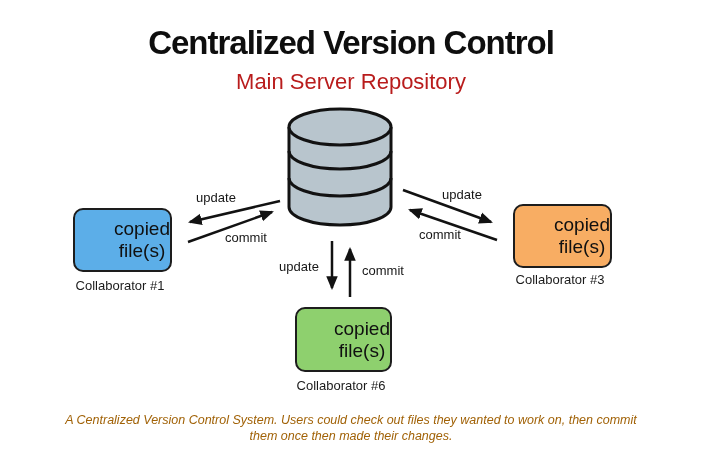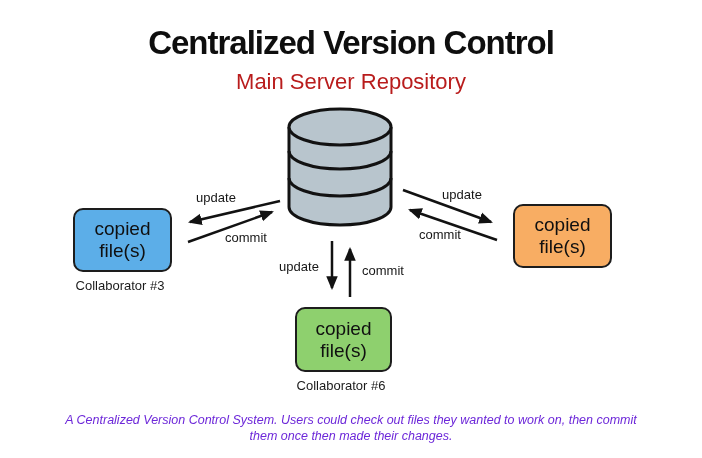--- a/index.html
+++ b/index.html
@@ -4,31 +4,31 @@
 <style>
   html,body{margin:0;padding:0;background:#ffffff;}
   .stage{position:relative;width:702px;height:458px;background:#ffffff;overflow:hidden;
          font-family:"Liberation Sans",sans-serif;color:#111;}
   .abs{position:absolute;}
   .title{top:24px;left:0;width:702px;text-align:center;font-size:33px;font-weight:bold;
          letter-spacing:-1px;color:#0e0e0e;}
   .subtitle{top:69px;left:0;width:702px;text-align:center;font-size:22px;color:#b91c1c;}
   svg.canvas{position:absolute;left:0;top:0;width:702px;height:458px;}
   .copy-box{position:absolute;border:2px solid #1d1d1d;border-radius:10px;
-            display:flex;align-items:center;justify-content:center;text-align:center;
+            display:flex;align-items:center;justify-content:flex-end;text-align:center;
             font-size:19px;line-height:22px;color:#101010;}
   .box-c1{left:73px;top:208px;width:95px;height:60px;background:#5caee8;}
   .box-c2{left:295px;top:307px;width:93px;height:61px;background:#8ed06e;}
   .box-c3{left:513px;top:204px;width:95px;height:60px;background:#f8ad63;}
   .pre{white-space:pre-line;}
   .ctr{transform:translate(-50%,-50%);white-space:nowrap;}
   .arrow-label{font-size:13px;color:#161616;}
   .collab-label{font-size:13px;color:#1a1a1a;}
   .caption{top:412px;left:0;width:702px;text-align:center;font-style:italic;
-           font-size:12.5px;line-height:16px;color:#6d28d9;}
+           font-size:12.5px;line-height:16px;color:#a16207;}
 </style>
 </head>
 <body>
 
 <div class="stage">
 
   <div class="abs title">Centralized Version Control</div>
   <div class="abs subtitle">Main Server Repository</div>
 
   <svg class="canvas" viewBox="0 0 702 458">
@@ -68,21 +68,22 @@
   </div>
   <div class="copy-box box-c2">
     <span class="pre">copied
 file(s)</span>
   </div>
   <div class="copy-box box-c3">
     <span class="pre">copied
 file(s)</span>
   </div>
 
-  <span class="abs ctr collab-label" style="left:120px;top:285px;">Collaborator #3</span>
+  <span class="abs ctr collab-label" style="left:120px;top:285px;">Collaborator #1</span>
   <span class="abs ctr collab-label" style="left:341px;top:385px;">Collaborator #6</span>
+  <span class="abs ctr collab-label" style="left:560px;top:279px;">Collaborator #3</span>
 
   <div class="abs caption">
     <div>A Centralized Version Control System. Users could check out files they wanted to work on, then commit</div>
     <div>them once then made their changes.</div>
   </div>
 
 </div>
 
 </body></html>

